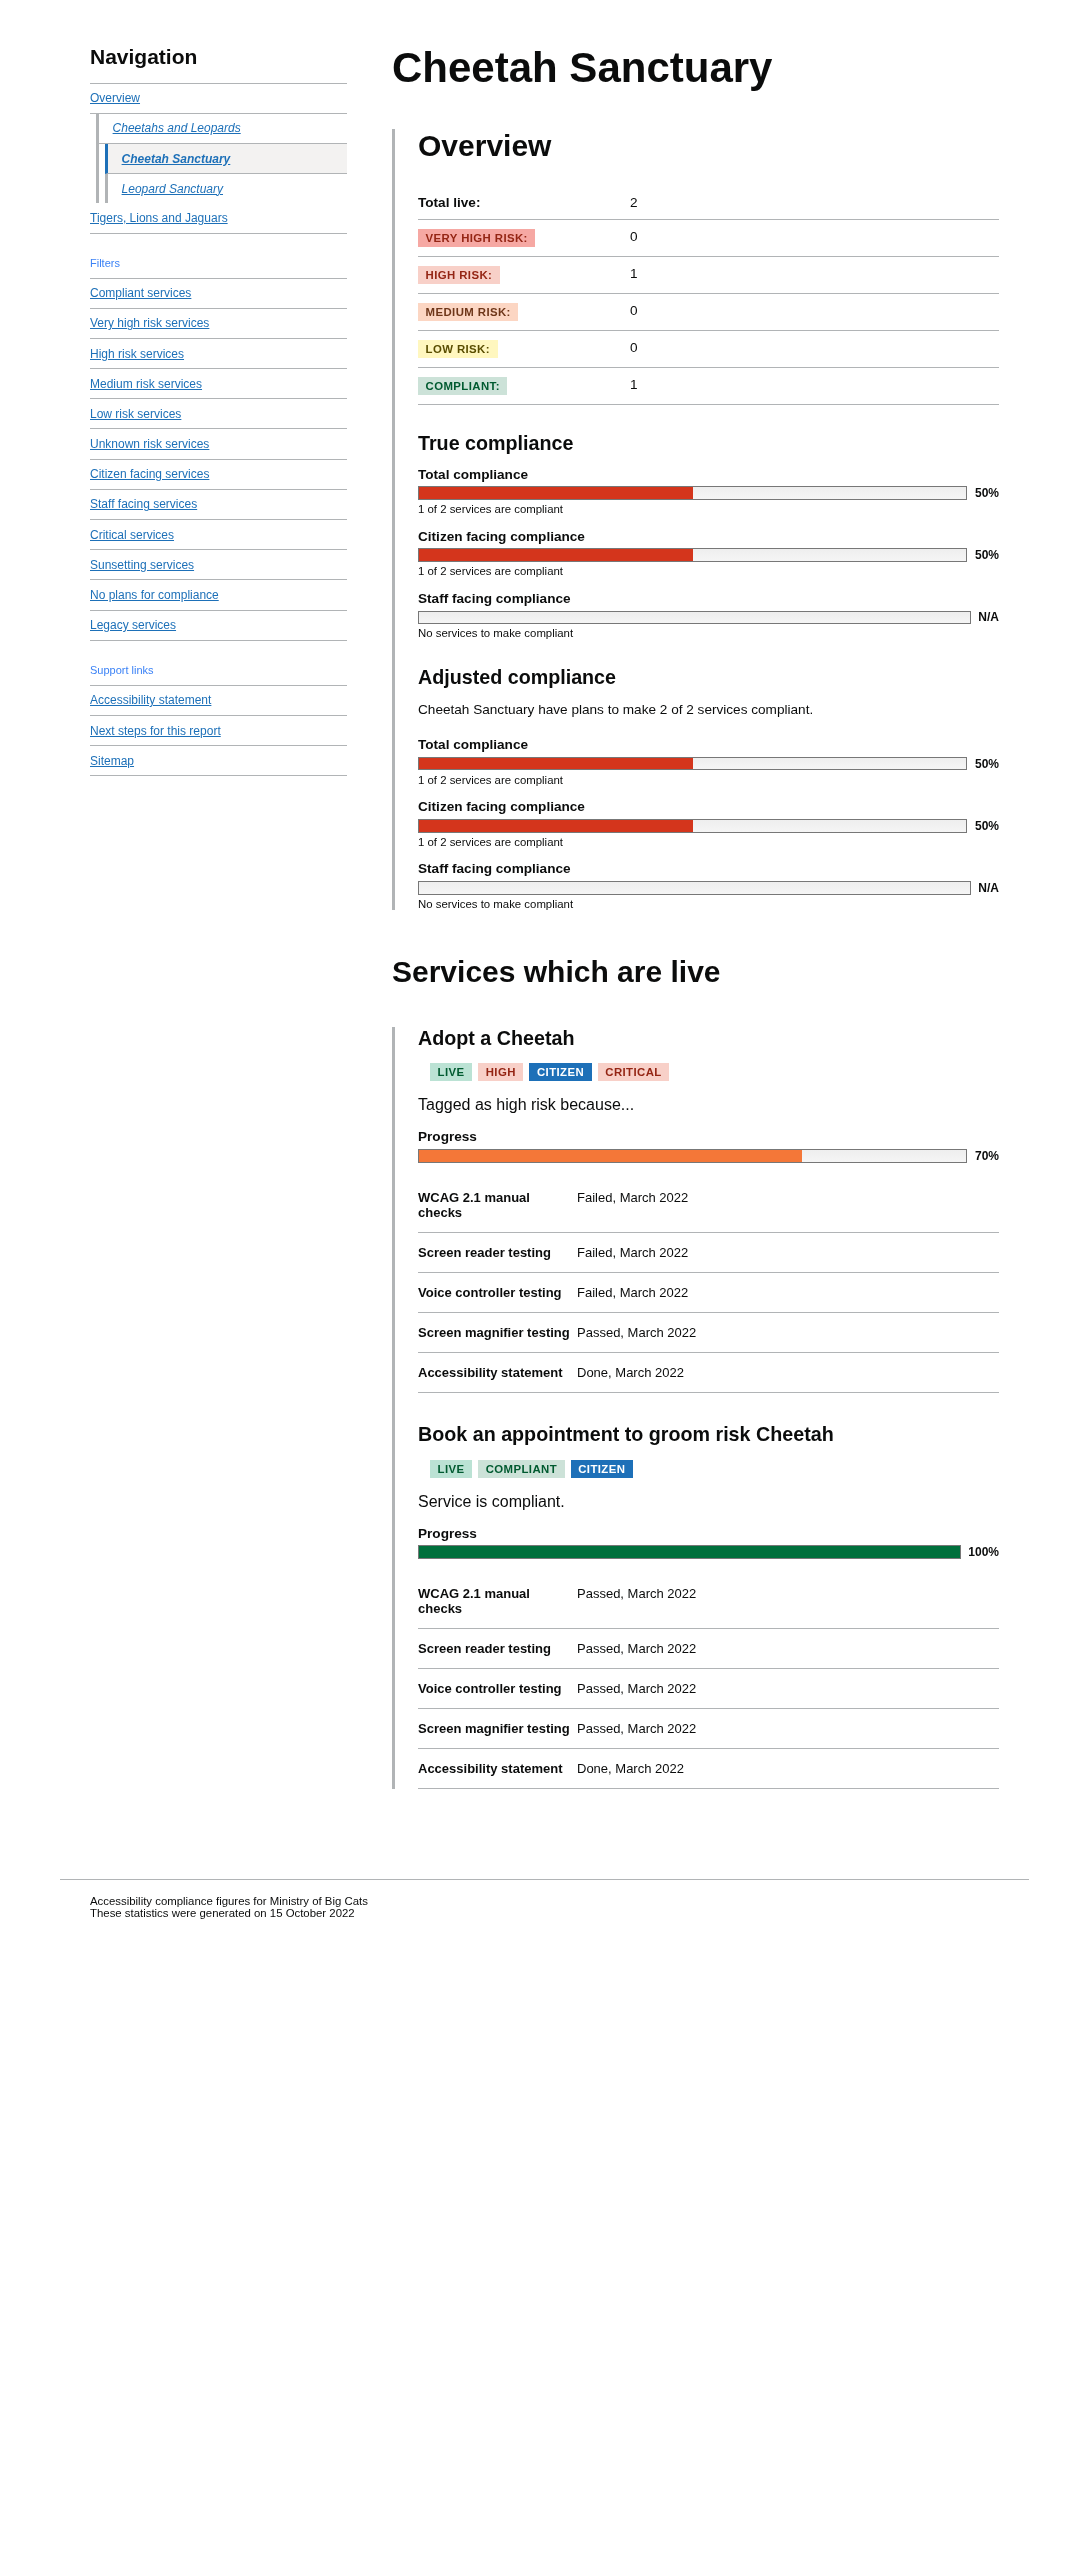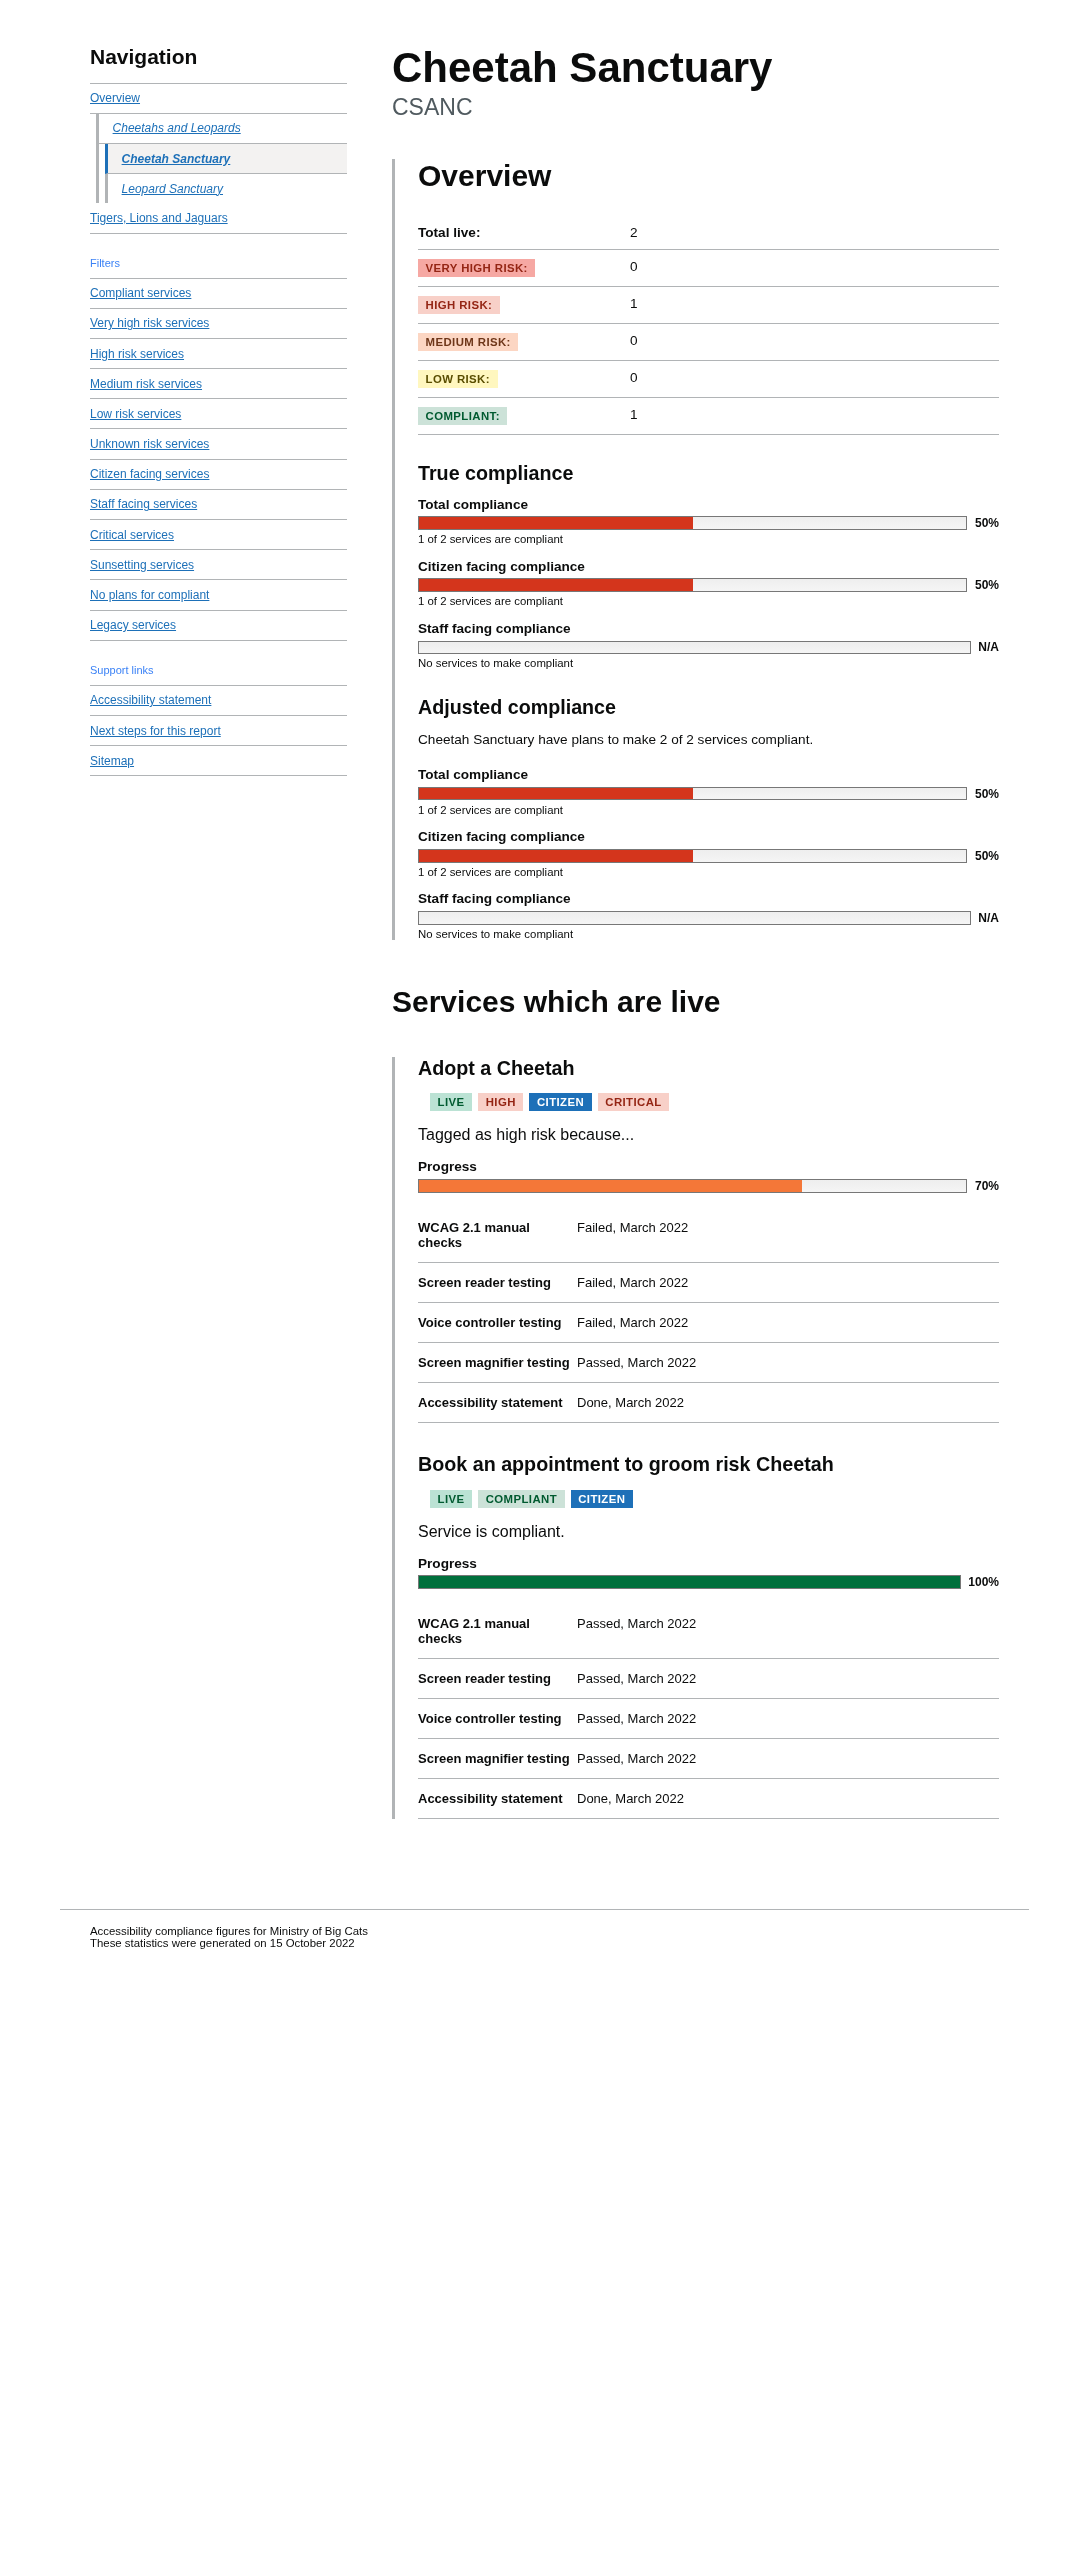--- a/index.html
+++ b/index.html
@@ -252,36 +252,35 @@
         <div class="filter-list-row"><a class="nav-link">Compliant services</a></div>
         <div class="filter-list-row"><a class="nav-link">Very high risk services</a></div>
         <div class="filter-list-row"><a class="nav-link">High risk services</a></div>
         <div class="filter-list-row"><a class="nav-link">Medium risk services</a></div>
         <div class="filter-list-row"><a class="nav-link">Low risk services</a></div>
         <div class="filter-list-row"><a class="nav-link">Unknown risk services</a></div>
         <div class="filter-list-row"><a class="nav-link">Citizen facing services</a></div>
         <div class="filter-list-row"><a class="nav-link">Staff facing services</a></div>
         <div class="filter-list-row"><a class="nav-link">Critical services</a></div>
         <div class="filter-list-row"><a class="nav-link">Sunsetting services</a></div>
-        <div class="filter-list-row"><a class="nav-link">No plans for compliant</a></div>
+        <div class="filter-list-row"><a class="nav-link">No plans for compliance</a></div>
         <div class="filter-list-row"><a class="nav-link">Legacy services</a></div>
       </div>
 
     <div class="nav-section-title">Support links</div>
     <hr class="nav-divider">
     <div id="support-list">
         <div class="filter-list-row"><a class="nav-link">Accessibility statement</a></div>
         <div class="filter-list-row"><a class="nav-link">Next steps for this report</a></div>
         <div class="filter-list-row"><a class="nav-link">Sitemap</a></div>
       </div>
   </aside>
 
   <main class="main">
     <h1 class="page-title">Cheetah Sanctuary</h1>
-    <div class="subtitle">CSANC</div>
 
     <div class="section-block">
       <h2>Overview</h2>
       <div id="summary-rows">
           <div class="summary-row">
             <div class="summary-key">Total live:</div>
             <div class="summary-val">2</div>
           </div>
           <div class="summary-row">
             <div class="summary-key"><span class="tag tag-vhrisk">Very high risk:</span></div>

